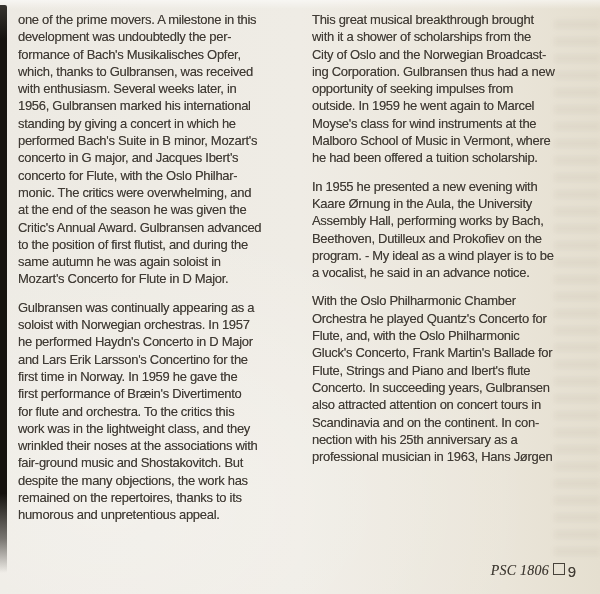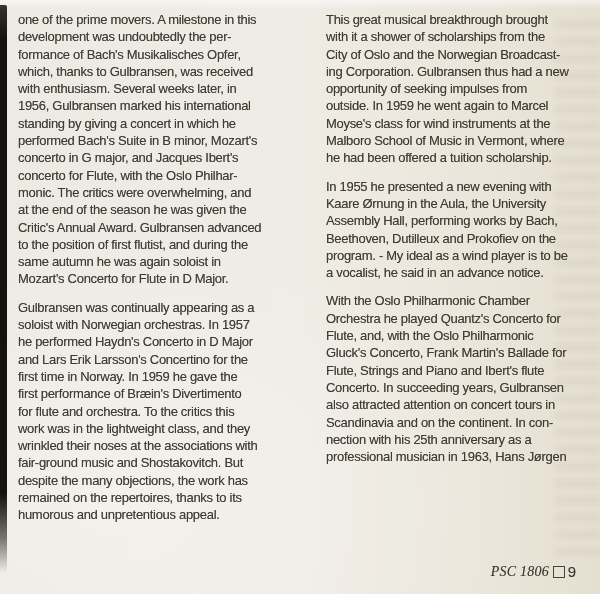--- a/index.html
+++ b/index.html
@@ -44,40 +44,40 @@
       rgba(118,102,74,0.055) 0 9px,
       rgba(118,102,74,0) 9px 17px);
     filter: blur(2px);
     pointer-events: none;
   }
   .columns {
     position: absolute;
     left: 18px;
     top: 11px;
     display: flex;
-    gap: 36px;
+    gap: 22px;
   }
   .col {
     width: 272px;
   }
   .para {
     margin: 0 0 11px 0;
     white-space: pre;
     font-size: 13px;
     line-height: 17.3px;
     letter-spacing: -0.3px;
     color: #403b35;
     text-shadow: 0 0 0.6px rgba(64,58,50,0.55);
   }
   .footer {
     position: absolute;
     right: 24px;
     top: 563px;
     display: flex;
-    align-items: center;
+    align-items: flex-start;
     color: #3f3a33;
     margin-left: 36px;
   }
   .catalog {
     font-family: "Liberation Serif", serif;
     font-style: italic;
     font-size: 14px;
     letter-spacing: 0.2px;
     text-shadow: 0 0 0.5px rgba(64,58,50,0.5);
   }

